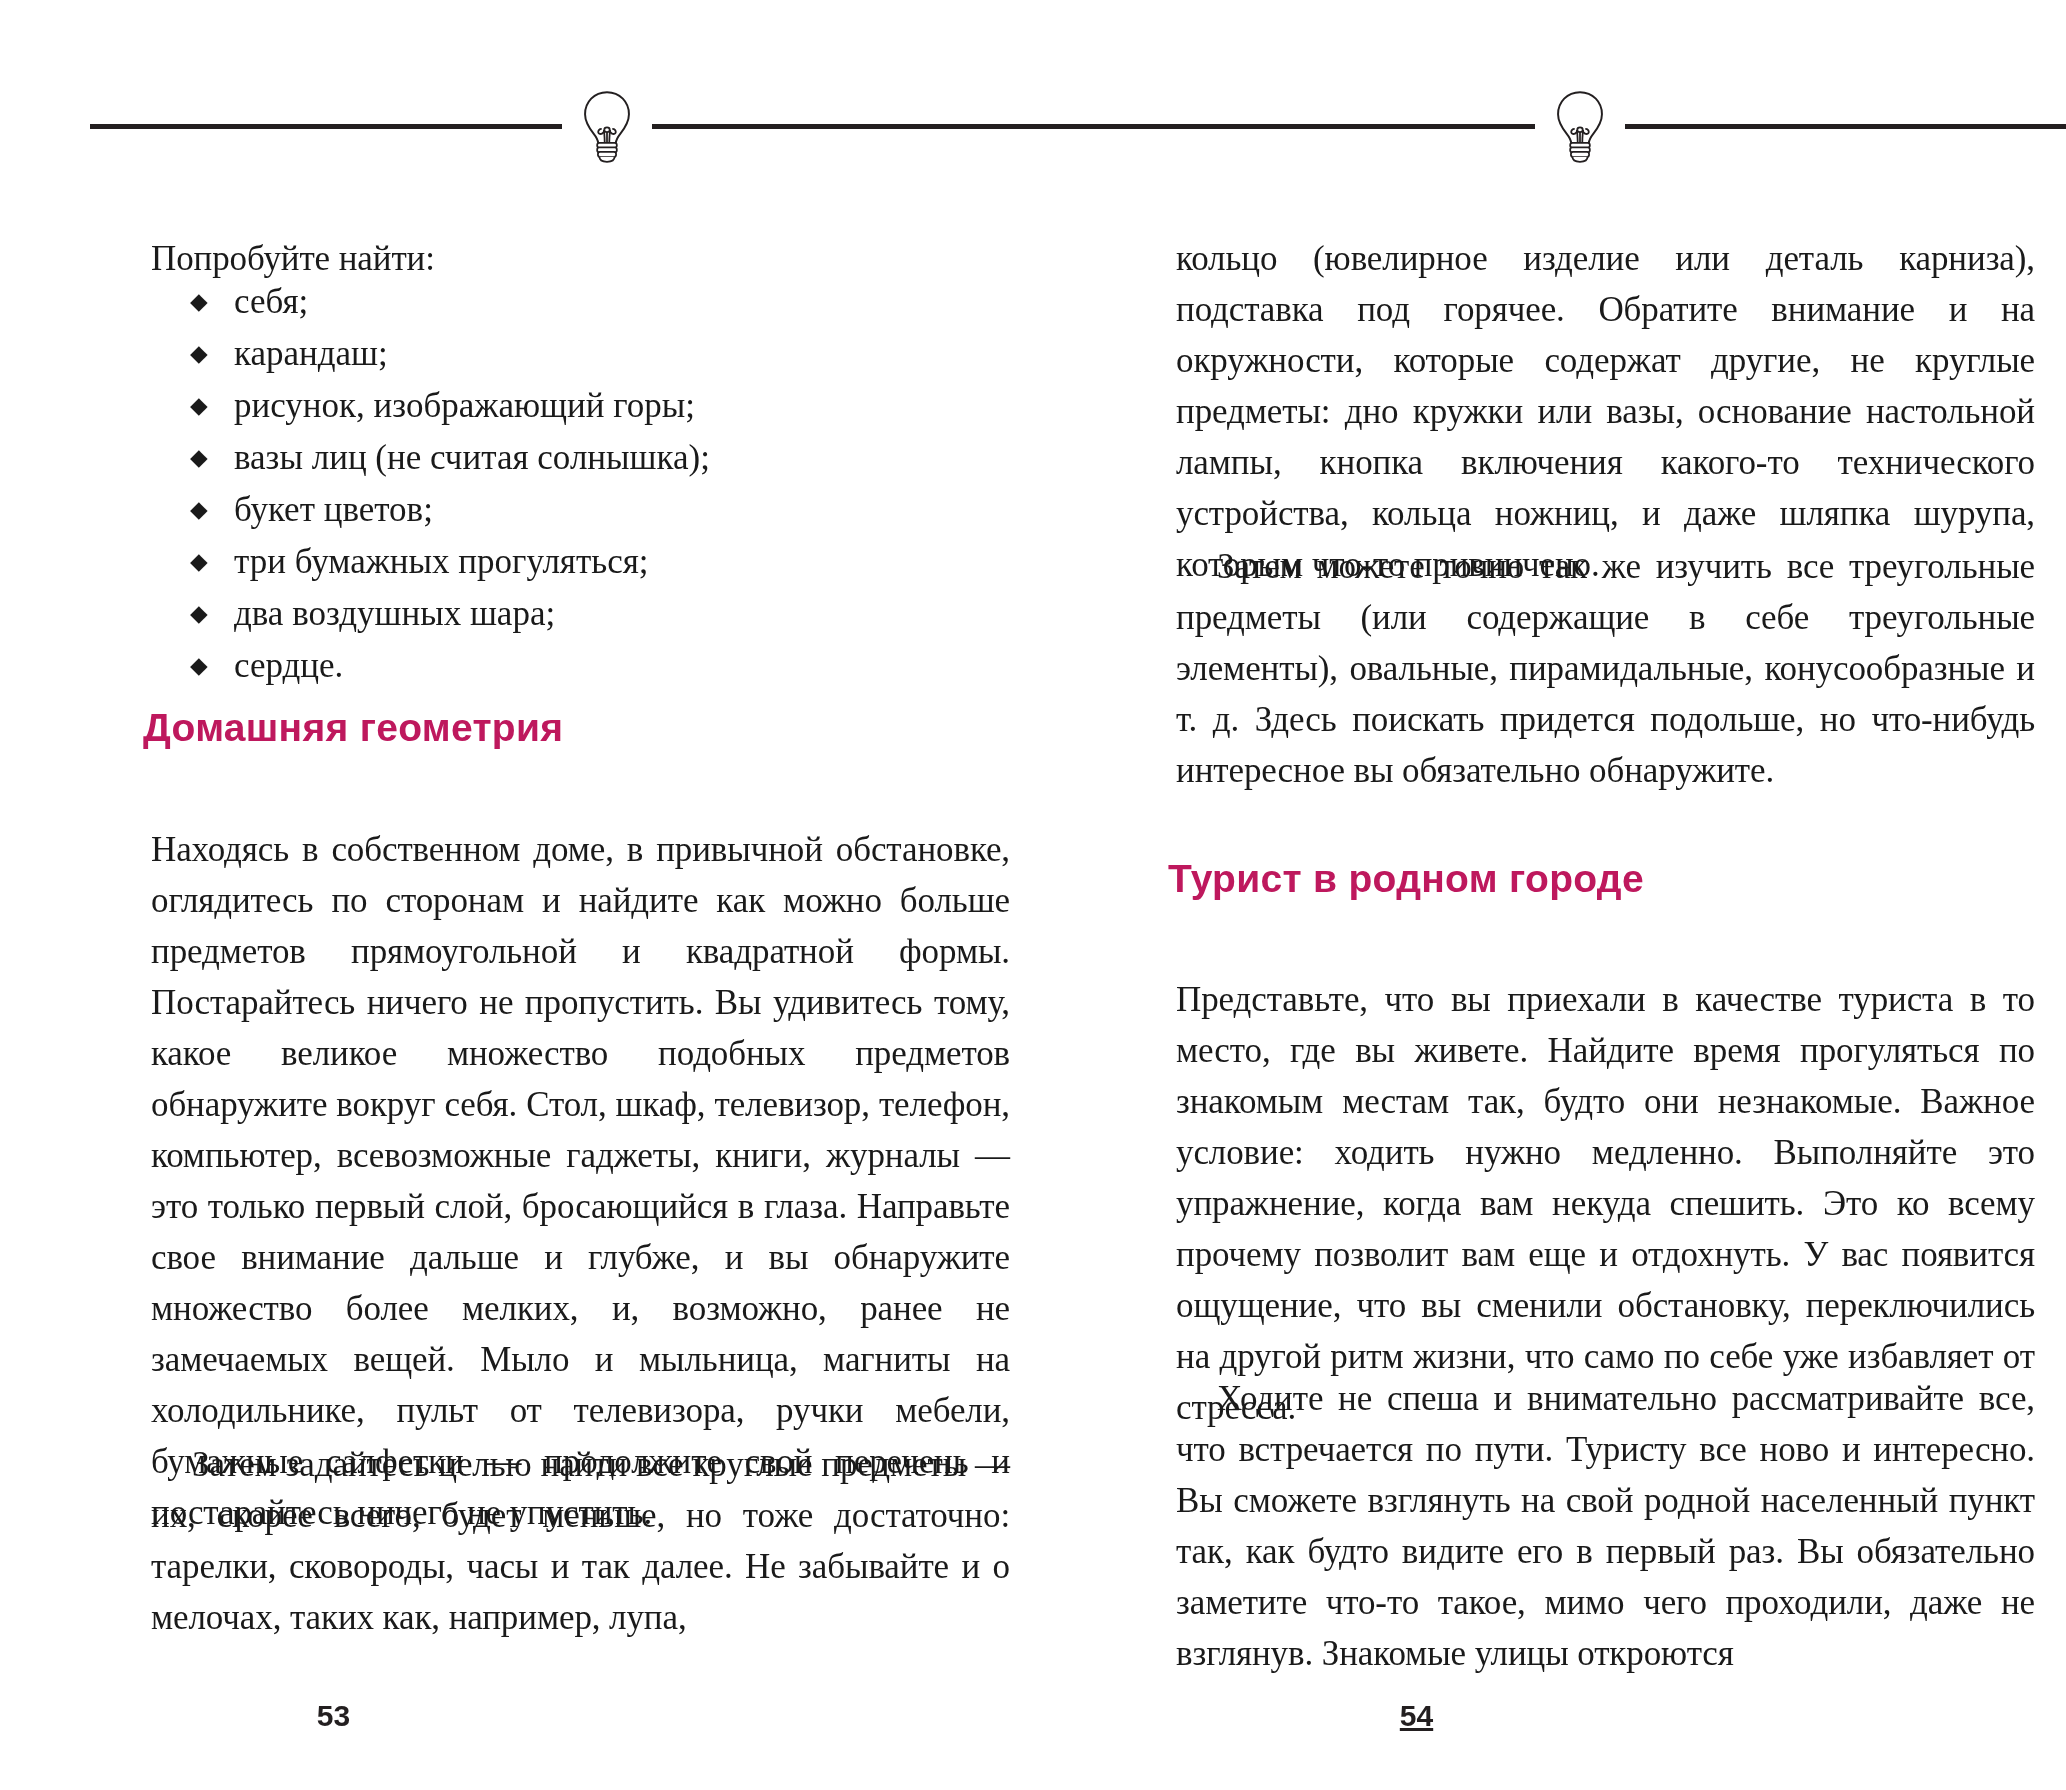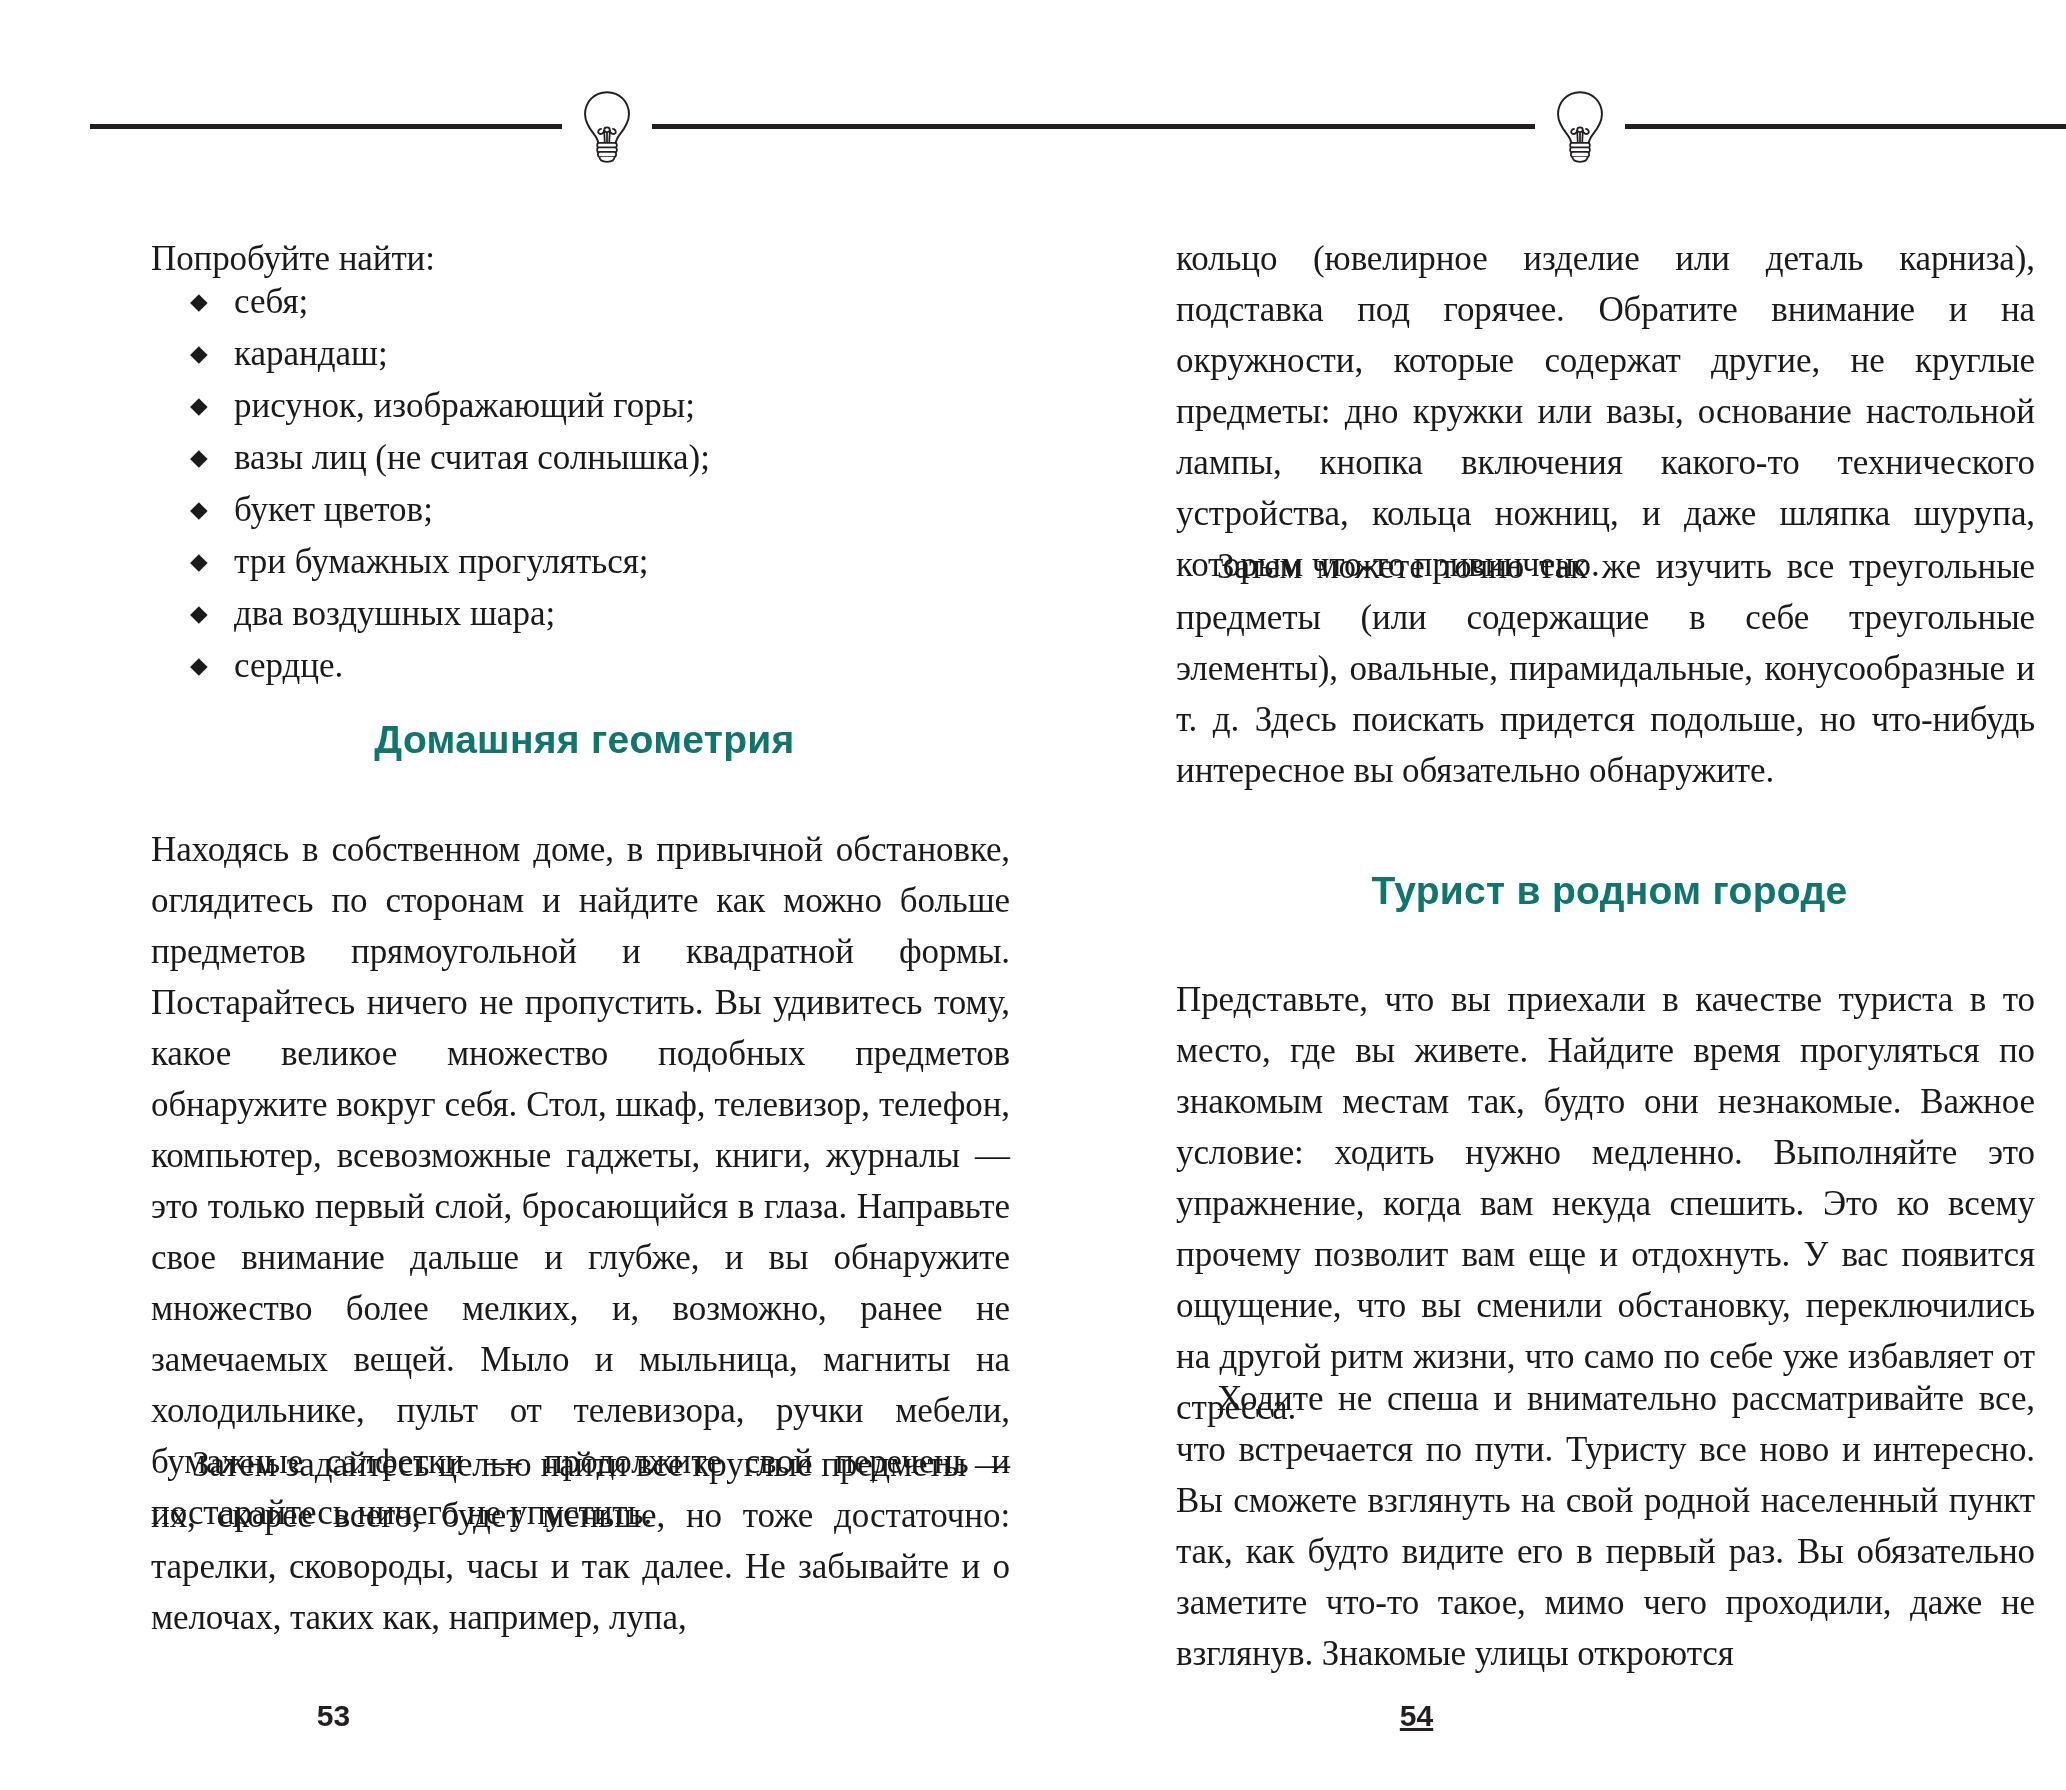--- a/index.html
+++ b/index.html
@@ -111,28 +111,28 @@
     top: 0;
     font-size: 23px;
     line-height: 47px;
   }
 
   
   .section-heading {
     position: absolute;
     left: 0;
     width: 859px;
-    text-align: center;
+    text-align: left;
     font-family: "Liberation Sans", "DejaVu Sans", sans-serif;
     font-weight: bold;
     font-size: 39px;
     line-height: 46px;
     letter-spacing: 0.3px;
-    color: #0f766e;
-    margin: 12px;
+    color: #be185d;
+    margin: 0;
   }
 
   
   .page-number {
     position: absolute;
     bottom: 57px;
     width: 100%;
     text-align: center;
     font-family: "Liberation Sans", "DejaVu Sans", sans-serif;
     font-weight: bold;

